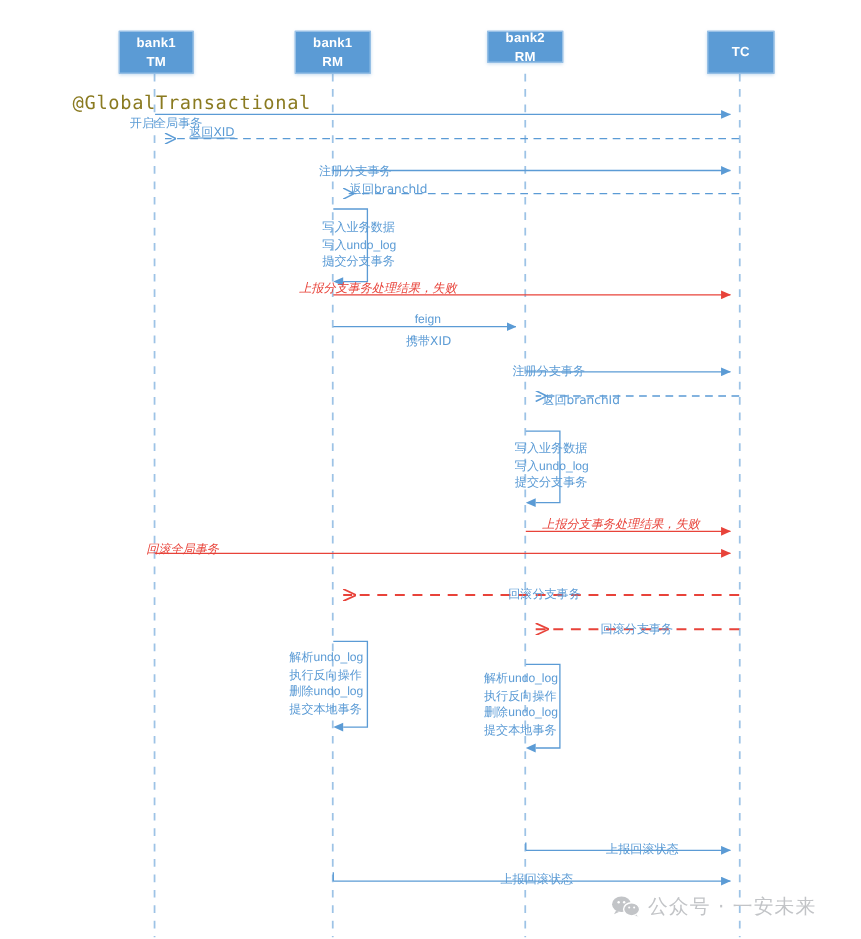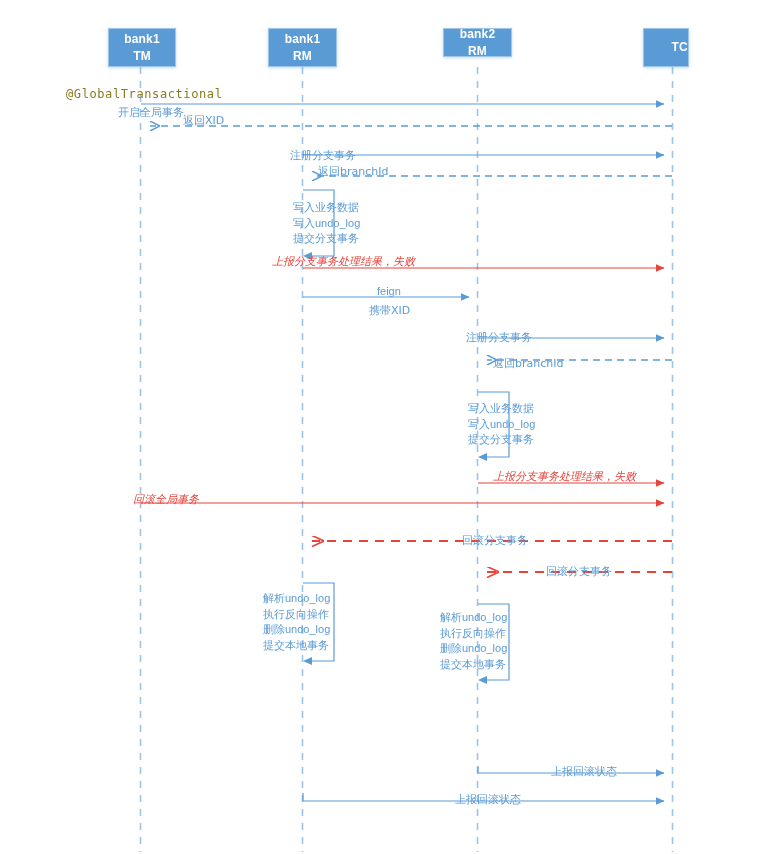--- a/index.html
+++ b/index.html
@@ -53,21 +53,21 @@
   .msg-label.cn {
     font-family: "DejaVu Sans", "Liberation Sans", sans-serif;
   }
   .msg-label.red {
     color: #e8433a;
     font-style: italic;
   }
   .msg-label.anno {
     color: #8a7a20;
     font-family: "DejaVu Sans Mono", "Liberation Mono", monospace;
-    font-size: 12px;
+    font-size: 17px;
     letter-spacing: 0.6px;
   }
   .note-block {
     position: absolute;
     font-size: 11px;
     color: #5b9bd5;
     line-height: 15.5px;
     white-space: nowrap;
     font-family: Liberation Sans, sans-serif;
   }
@@ -202,29 +202,29 @@
   <div class="lane-box" style="left:268px; top:28px; width:69px; height:39px;">
     <span class="ln">bank1</span>
     <span class="ln">RM</span>
   </div>
 
   <div class="lane-box" style="left:443px; top:28px; width:69px; height:29px;">
     <span class="ln">bank2</span>
     <span class="ln">RM</span>
   </div>
 
-  <div class="lane-box" style="left:643px; top:28px; width:46px; height:39px;align-items:flex-end;">
+  <div class="lane-box" style="left:643px; top:28px; width:61px; height:39px;">
     <span class="ln">TC</span>
   </div>
 
   <div class="msg-label anno" style="left:66px; top:88px;">@GlobalTransactional</div>
 
   <div class="msg-label cn" style="left:118px; top:106px;font-family:Liberation Serif, serif;">开启全局事务</div>
 
-  <div class="msg-label cn" style="left:183px; top:114px;">返回XID</div>
+  <div class="msg-label cn" style="left:172px; top:114px;text-decoration:underline;">返回XID</div>
 
   <div class="msg-label cn" style="left:290px; top:149px;">注册分支事务</div>
 
   <div class="msg-label cn" style="left:318px; top:165px;">返回branchId</div>
 
   <div class="msg-label cn red" style="left:272px; top:255px;">上报分支事务处理结果，失败</div>
 
   <div class="msg-label" style="left:377px; top:285px;">feign</div>
   <div class="msg-label cn" style="left:369px; top:304px;">携带XID</div>
 
@@ -263,14 +263,29 @@
     <div>提交本地事务</div>
   </div>
 
   <div class="note-block" style="left:440px; top:610px;">
     <div>解析undo_log</div>
     <div>执行反向操作</div>
     <div>删除undo_log</div>
     <div>提交本地事务</div>
   </div>
 
+  <div class="watermark" style="left:556px; top:812px;">
+    <span>
+      <svg width="26" height="20" viewBox="0 0 26 20" xmlns="http://www.w3.org/2000/svg">
+        <ellipse cx="9" cy="8" rx="8.6" ry="7" fill="#c2c4c7"></ellipse>
+        <path d="M4.2,13.5 L2.2,17.2 L6.6,15.1 Z" fill="#c2c4c7"></path>
+        <ellipse cx="18.2" cy="12.6" rx="7.3" ry="6" fill="#c2c4c7" stroke="#ffffff" stroke-width="1.3"></ellipse>
+        <path d="M22.6,17.2 L24.4,19.9 L20.9,18.6 Z" fill="#c2c4c7" stroke="#ffffff" stroke-width="0.8"></path>
+        <circle cx="6.4" cy="6.2" r="1.1" fill="#ffffff"></circle>
+        <circle cx="11.4" cy="6.2" r="1.1" fill="#ffffff"></circle>
+        <circle cx="16" cy="11" r="0.95" fill="#ffffff"></circle>
+        <circle cx="20.5" cy="11" r="0.95" fill="#ffffff"></circle>
+      </svg>
+    </span>
+    <span>公众号 · 一安未来</span>
+  </div>
 
 </div>
 
 </body></html>

